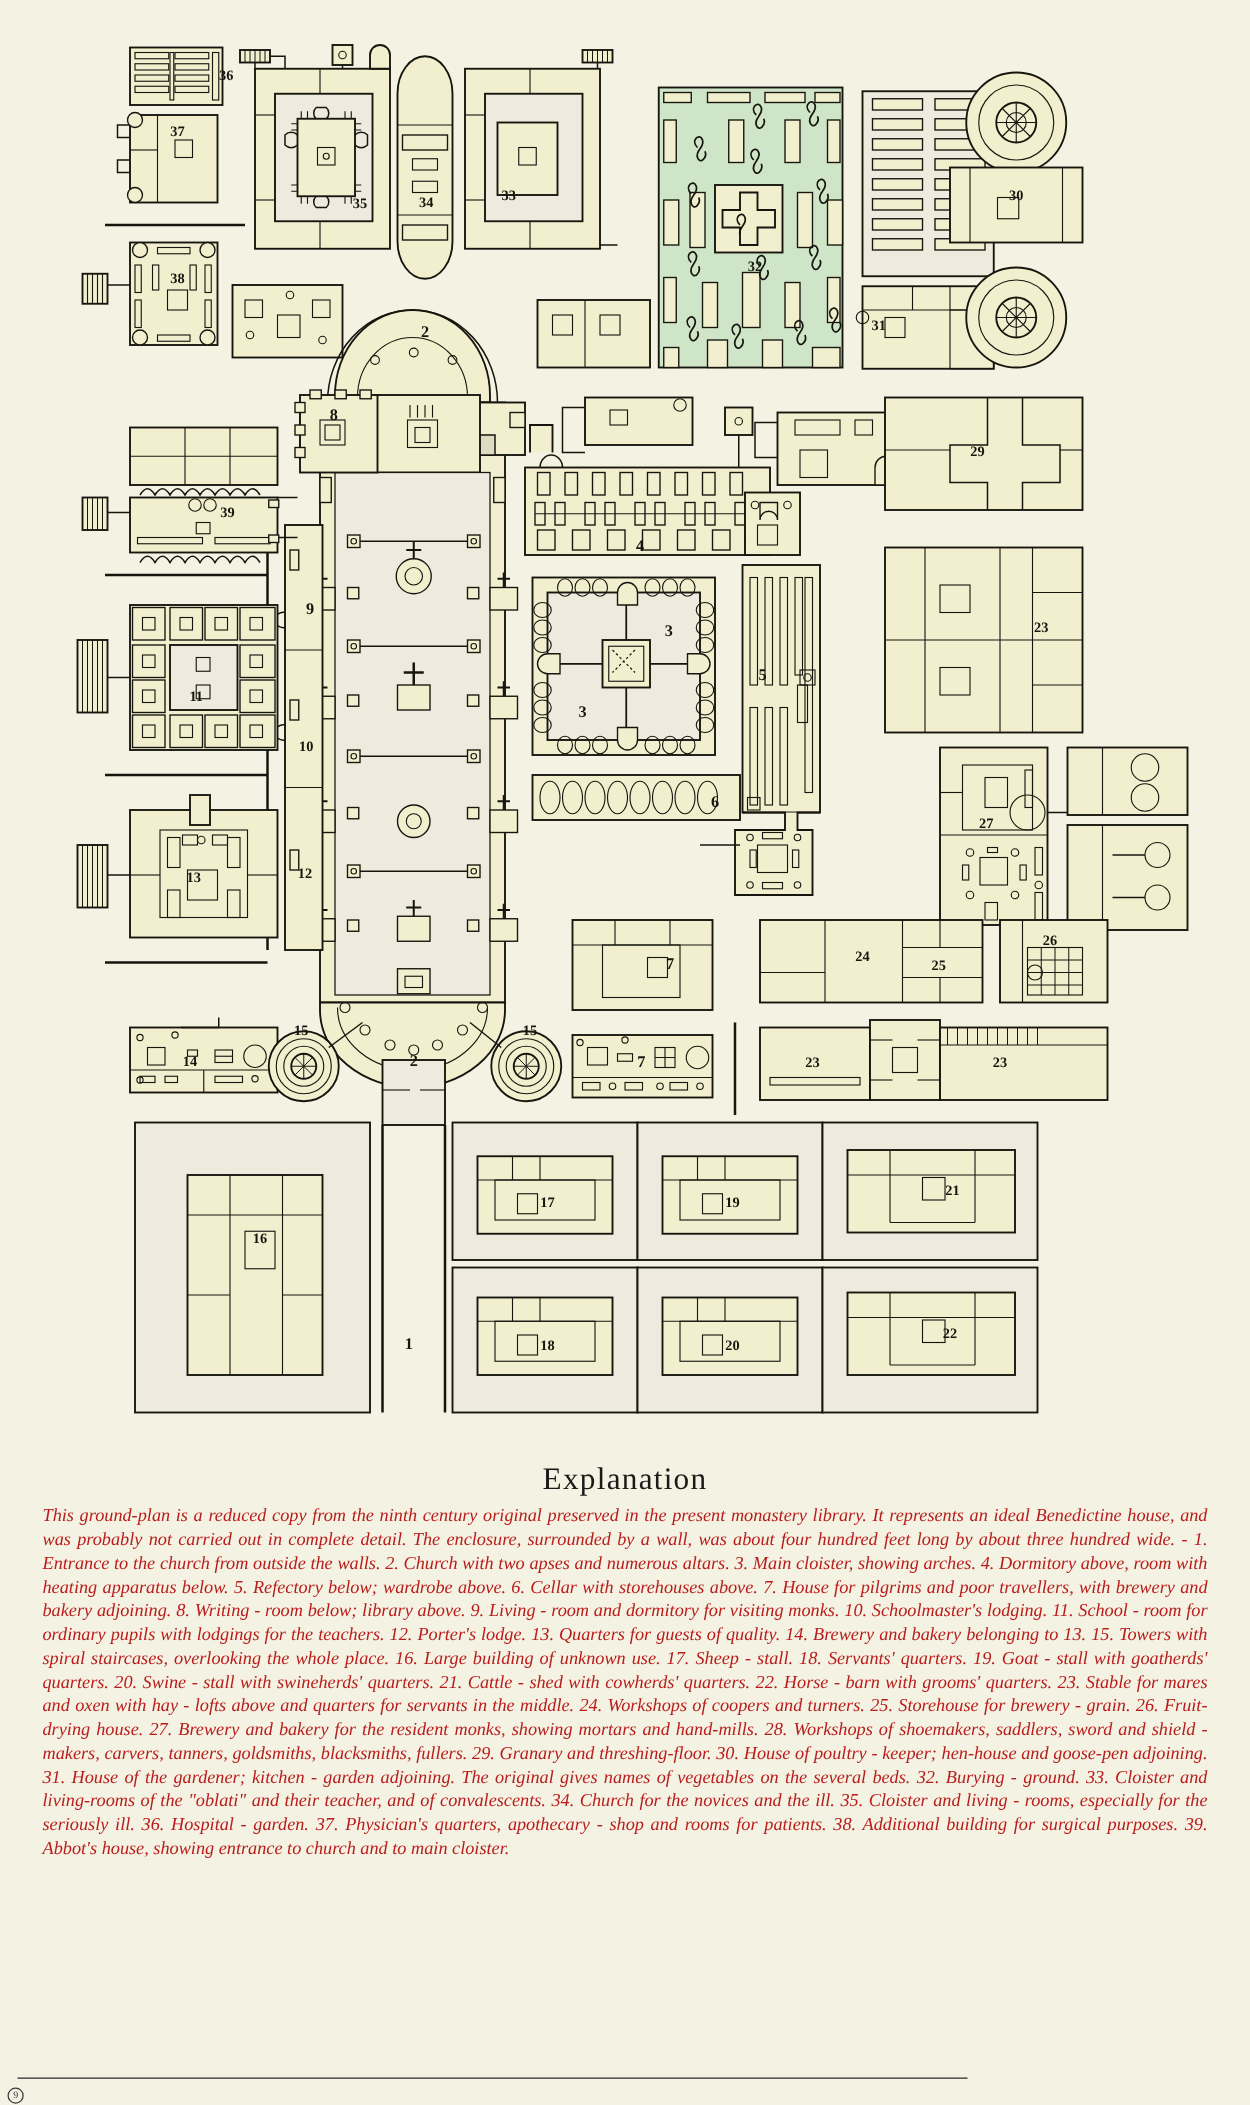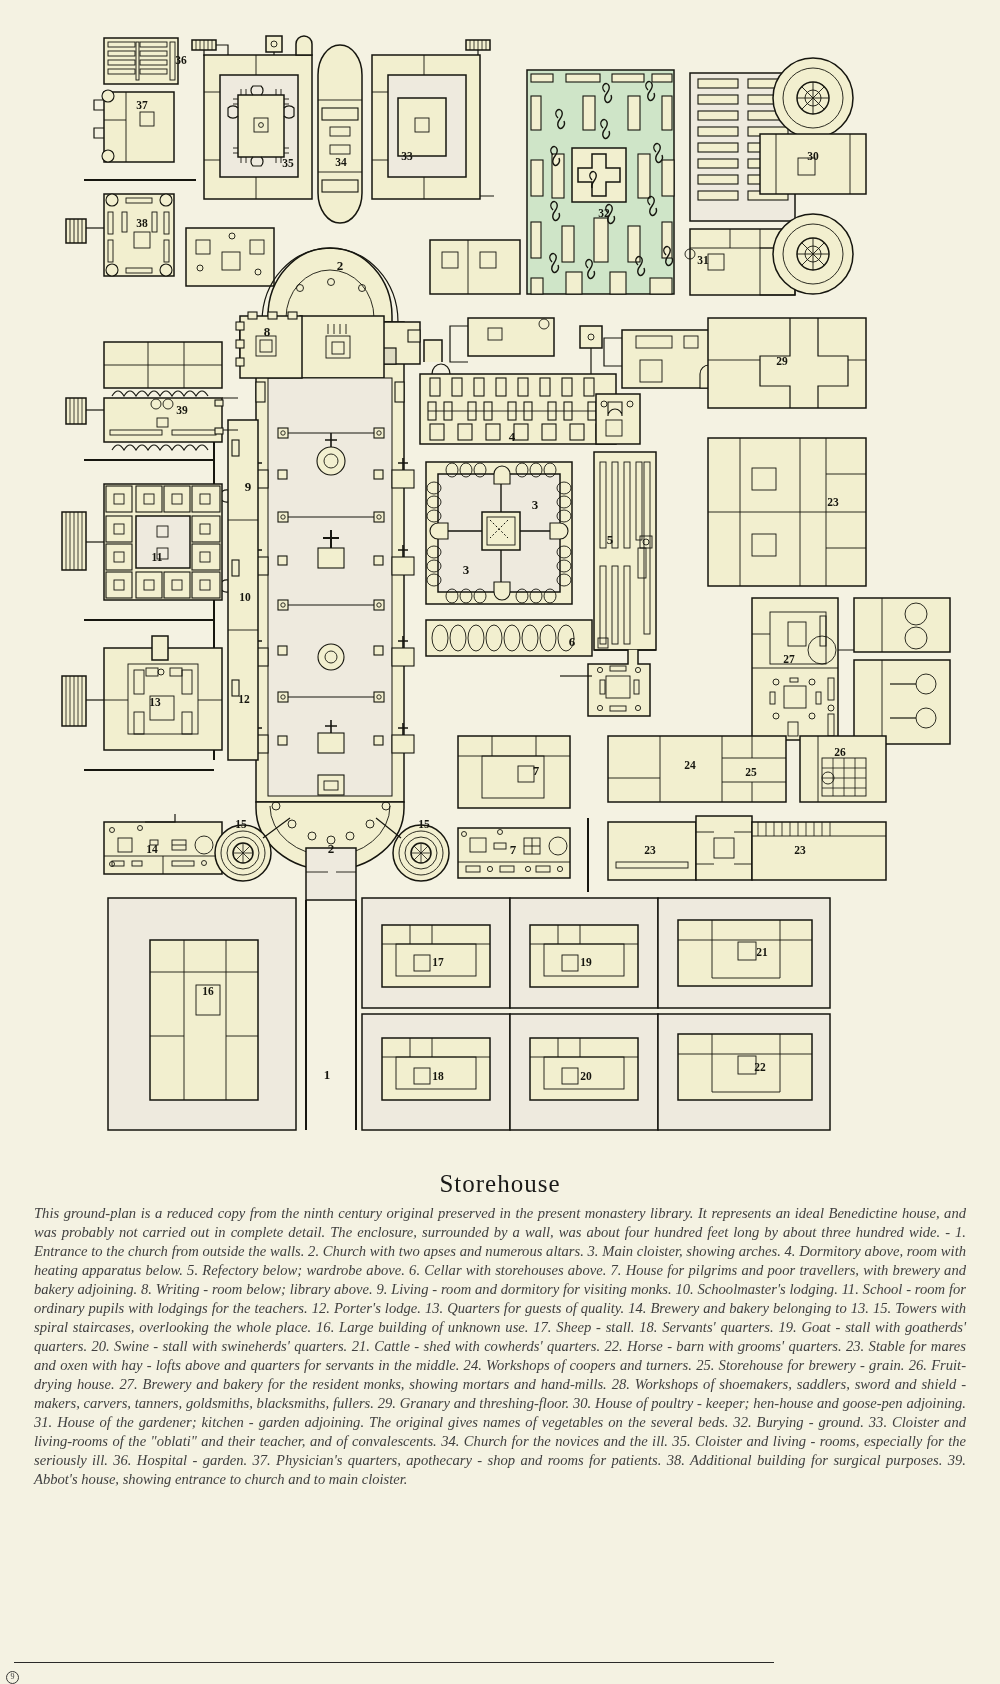--- a/index.html
+++ b/index.html
@@ -24,21 +24,21 @@
     font-weight:400;
   }
   .exp-body{
     margin:0 34px;
     font-family:"Liberation Serif", serif;
     font-style:italic;
     font-size:14.6px;
     line-height:1.30;
     text-align:justify;
     text-justify:inter-word;
-    color:#404040;
+    color:#b91c1c;
   }
   .rule{
     position:absolute;left:14px;top:1662px;width:760px;height:0;
     border-top:1.6px solid #2a2a28;
   }
   .corner-mark{
     position:absolute;left:6px;top:1670px;
     font-size:11px;color:#3a3a38;font-family:"Liberation Serif", serif;
   }
   .corner-mark .circ{
@@ -1005,20 +1005,20 @@
         <text x="288" y="164" class="lbls">35</text>
         <text x="181" y="61" class="lbls">36</text>
         <text x="142" y="106" class="lbls">37</text>
         <text x="142" y="224" class="lbls">38</text>
         <text x="182" y="411" class="lbls">39</text>
       </g>
 </svg>
 </div>
 
 <div id="explanation">
-  <div class="exp-title">Storehouse</div>
+  <div class="exp-title">Explanation</div>
   <div class="exp-body">This ground-plan is a reduced copy from the ninth century original preserved in the present monastery library. It represents an ideal Benedictine house, and was probably not carried out in complete detail. The enclosure, surrounded by a wall, was about four hundred feet long by about three hundred wide. - 1. Entrance to the church from outside the walls. 2. Church with two apses and numerous altars. 3. Main cloister, showing arches. 4. Dormitory above, room with heating apparatus below. 5. Refectory below; wardrobe above. 6. Cellar with storehouses above. 7. House for pilgrims and poor travellers, with brewery and bakery adjoining. 8. Writing - room below; library above. 9. Living - room and dormitory for visiting monks. 10. Schoolmaster's lodging. 11. School - room for ordinary pupils with lodgings for the teachers. 12. Porter's lodge. 13. Quarters for guests of quality. 14. Brewery and bakery belonging to 13. 15. Towers with spiral staircases, overlooking the whole place. 16. Large building of unknown use. 17. Sheep - stall. 18. Servants' quarters. 19. Goat - stall with goatherds' quarters. 20. Swine - stall with swineherds' quarters. 21. Cattle - shed with cowherds' quarters. 22. Horse - barn with grooms' quarters. 23. Stable for mares and oxen with hay - lofts above and quarters for servants in the middle. 24. Workshops of coopers and turners. 25. Storehouse for brewery - grain. 26. Fruit-drying house. 27. Brewery and bakery for the resident monks, showing mortars and hand-mills. 28. Workshops of shoemakers, saddlers, sword and shield - makers, carvers, tanners, goldsmiths, blacksmiths, fullers. 29. Granary and threshing-floor. 30. House of poultry - keeper; hen-house and goose-pen adjoining. 31. House of the gardener; kitchen - garden adjoining. The original gives names of vegetables on the several beds. 32. Burying - ground. 33. Cloister and living-rooms of the "oblati" and their teacher, and of convalescents. 34. Church for the novices and the ill. 35. Cloister and living - rooms, especially for the seriously ill. 36. Hospital - garden. 37. Physician's quarters, apothecary - shop and rooms for patients. 38. Additional building for surgical purposes. 39. Abbot's house, showing entrance to church and to main cloister.</div>
 </div>
 
 <div class="rule"></div>
 <div class="corner-mark">
   <span class="circ">9</span><span></span>
 </div>
 
 </body></html>

